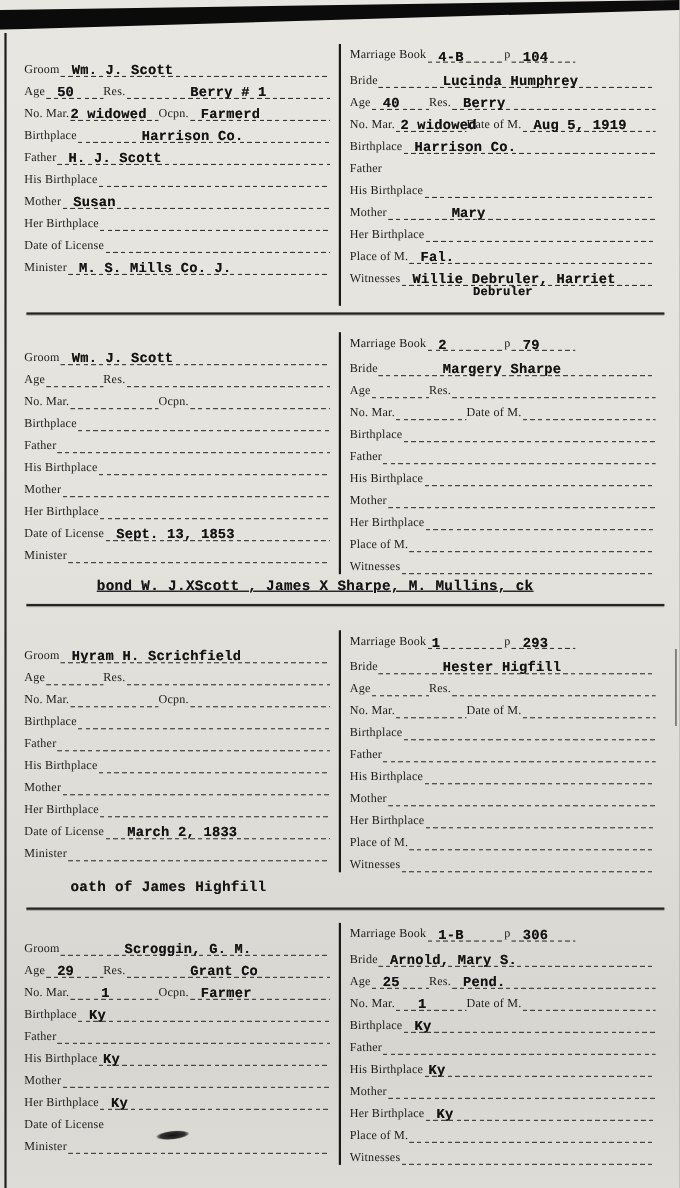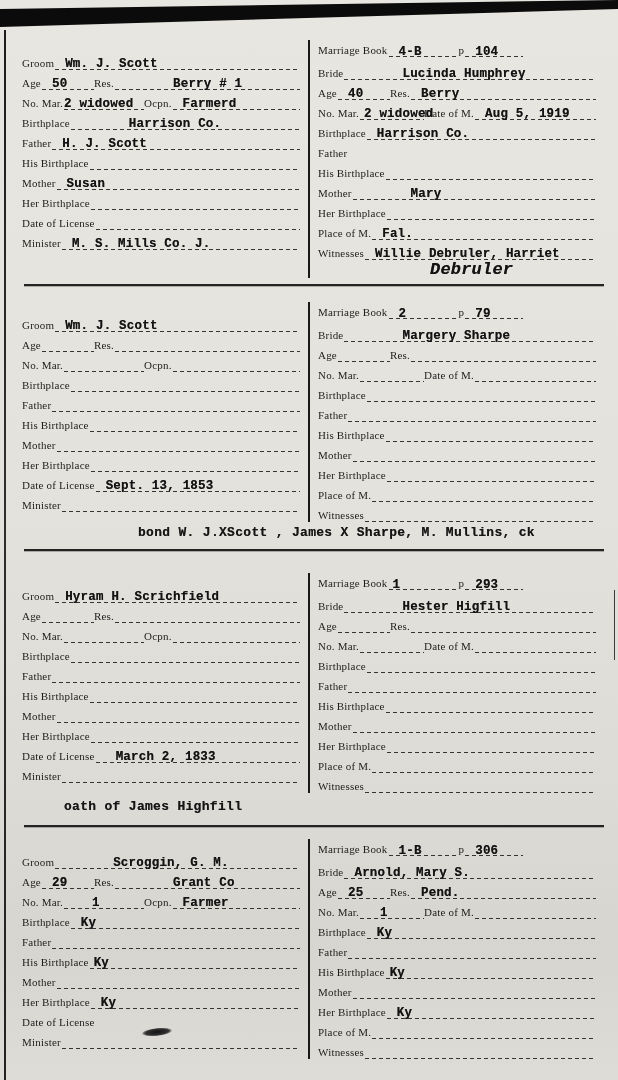--- a/index.html
+++ b/index.html
@@ -28,25 +28,25 @@
   .lbl { font-size:11px; color:#1d1d1d; white-space:nowrap; padding:0 1px 1px 0; letter-spacing:.2px; }
   .fill { flex:1; position:relative; height:15px;
     background:repeating-linear-gradient(90deg,#343434 0 4px, transparent 4px 7px) left bottom / 100% 1.4px no-repeat; }
   .fill.short { flex:0 0 auto; }
   .w52 { width:52px; } .w80 { width:80px; } .w64 { width:64px; } .w70 { width:70px; } .w58 { width:58px; }
   .val { position:absolute; left:10px; bottom:-1px; font-family:"Liberation Mono", monospace;
     font-size:12.5px; font-weight:700; color:#131313; white-space:nowrap; letter-spacing:.2px;
     text-shadow:0 0 .5px rgba(10,10,10,.65); }
   .val.ind { left:58px; }
   .bookrow { margin-right:26px;align-items:center; }
-  .wit2 { height:18px; font-family:"Liberation Mono", monospace; font-size:17px; font-weight:700;
-    color:#131313; padding-left:112px; letter-spacing:.2px; text-shadow:0 0 .5px rgba(10,10,10,.65);font-style:italic; }
+  .wit2 { height:18px; font-family:"Liberation Mono", monospace; font-size:11px; font-weight:700;
+    color:#131313; padding-left:112px; letter-spacing:.2px; text-shadow:0 0 .5px rgba(10,10,10,.65); }
   .note { font-family:"Liberation Mono", monospace; font-size:13px; font-weight:700; color:#151515;
     letter-spacing:.3px; text-shadow:0 0 .5px rgba(10,10,10,.6); }
-  .note2 { margin:3px 0 0 118px; }
+  .note2 { margin:3px 0 0 68px;text-decoration:underline; }
   .note3 { margin:6px 0 0 44px; }
   .smudge { position:absolute; left:142px; top:1028px; width:30px; height:8px; border-radius:50%;
     background:radial-gradient(ellipse at center,#111 0%, #333 55%, transparent 75%); transform:rotate(-6deg); }
 </style>
 </head>
 <body>
 
 <div class="page">
   <div class="topbar"></div>
   <div class="leftline"></div>

